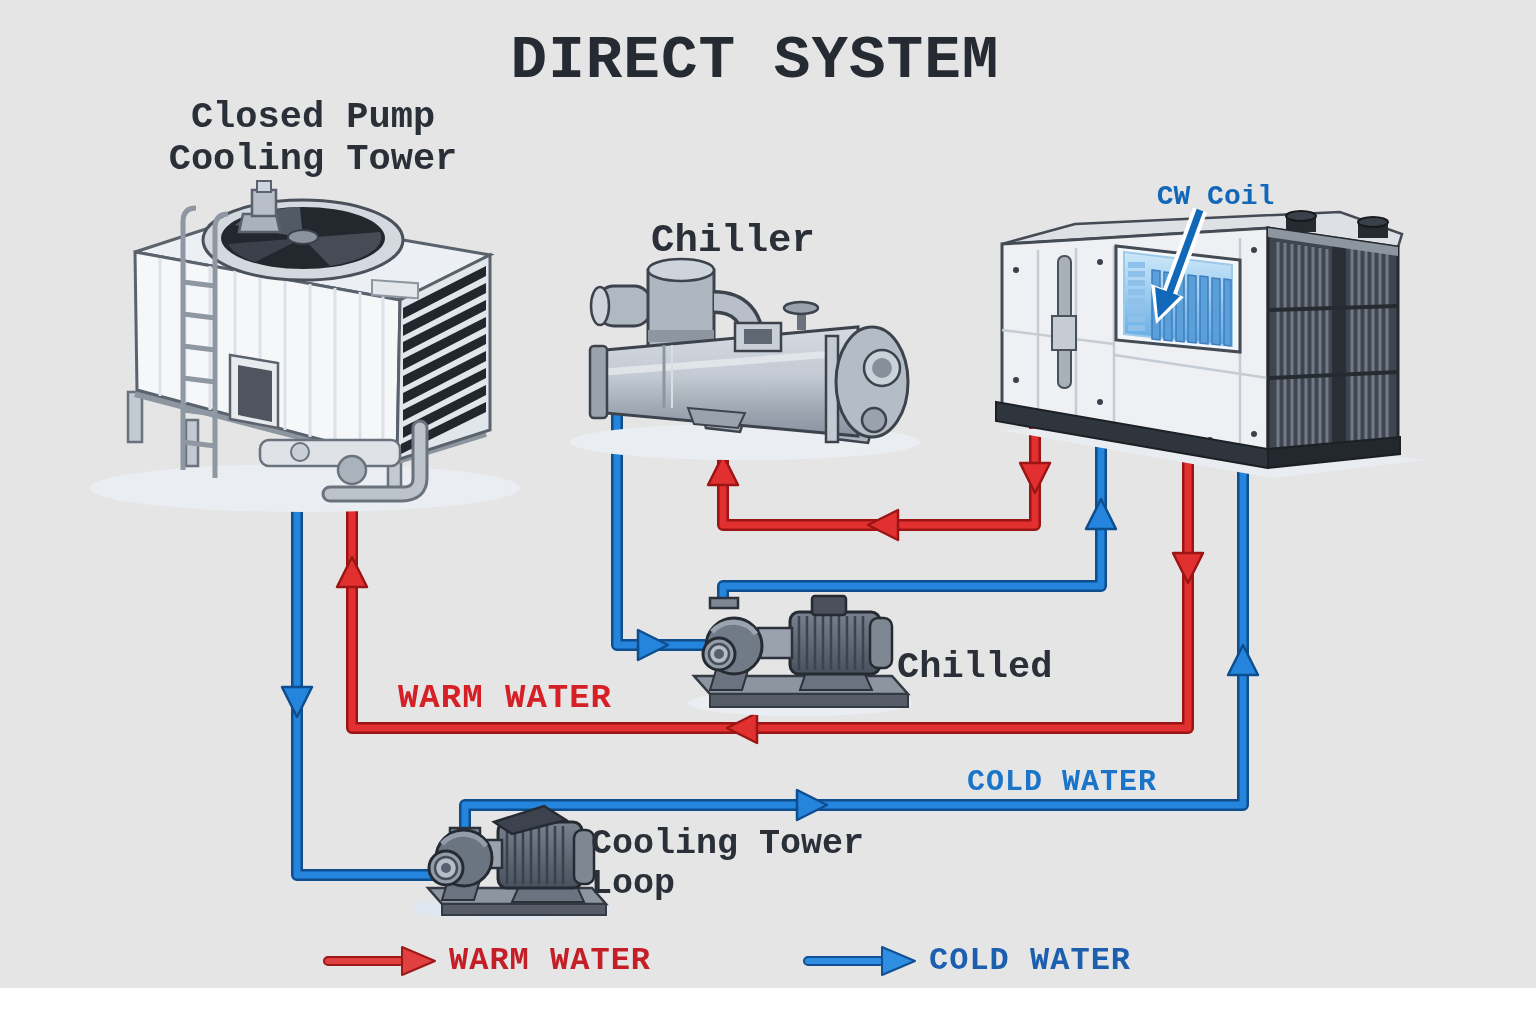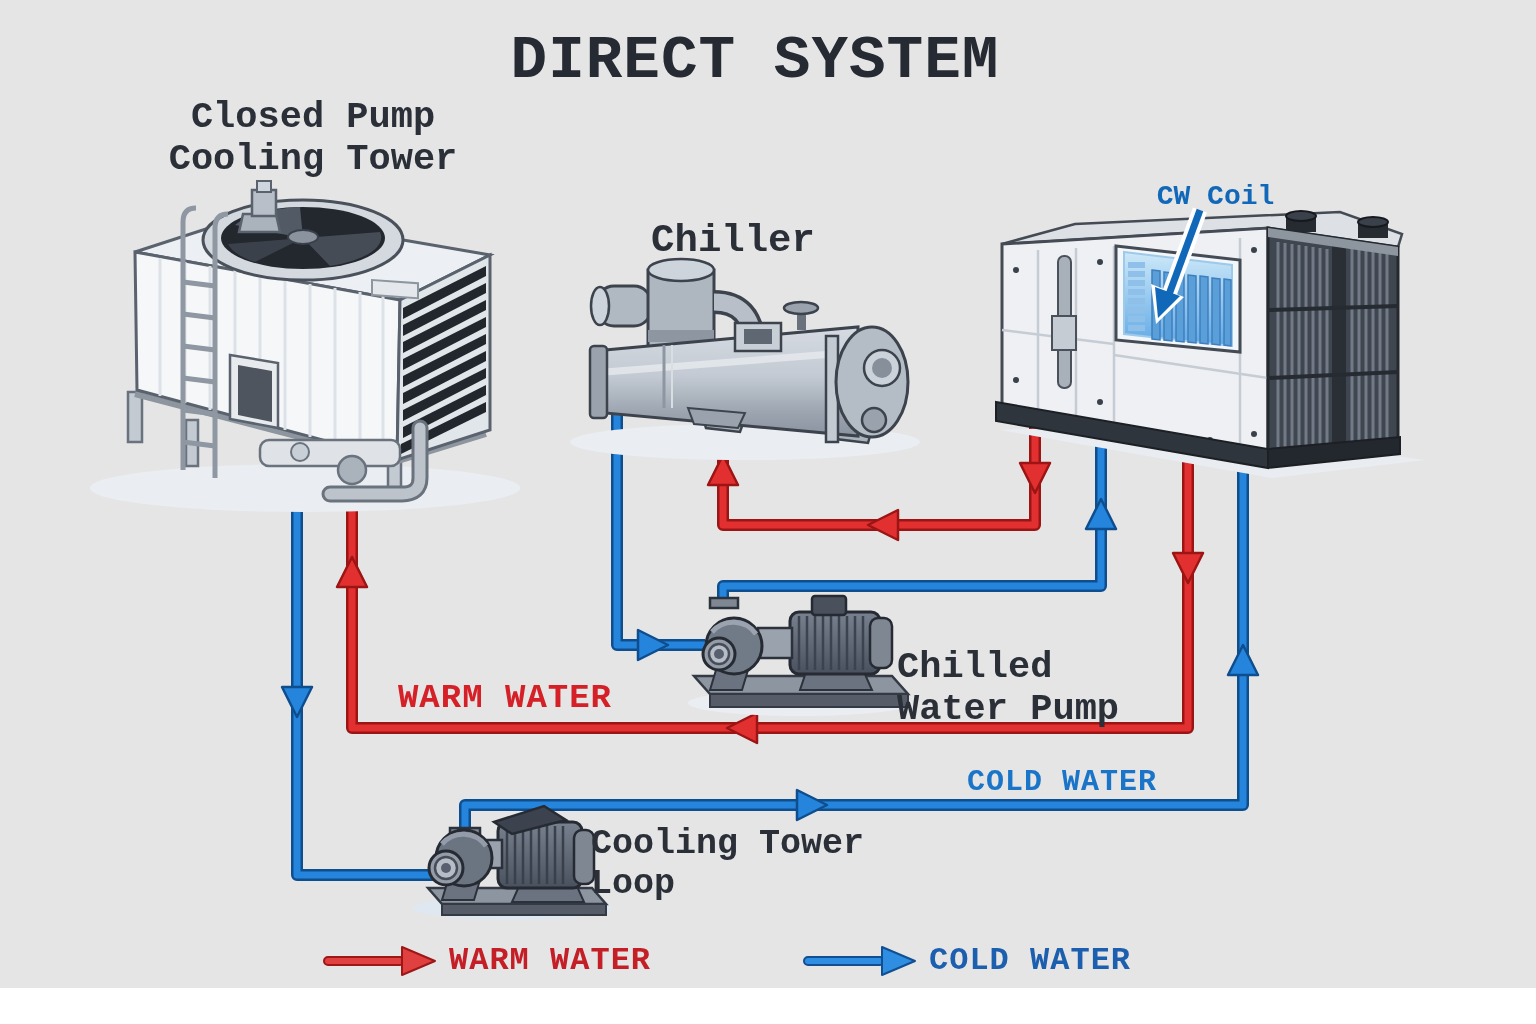--- a/index.html
+++ b/index.html
@@ -396,21 +396,20 @@
     <div>Cooling Tower</div>
   </div>
 
   <div id="lbl-chiller" class="abs lbl center">Chiller</div>
 
 
   <div id="lbl-cwcoil" class="abs lbl center">CW Coil</div>
 
   <div id="lbl-chpump" class="abs lbl">
     <div>Chilled</div>
-    <div>Water Pump</div>
   </div>
 
   <div id="lbl-warmline" class="abs lbl center">WARM WATER</div>
 
   <div id="lbl-coldline" class="abs lbl center">COLD WATER</div>
 
   <div id="lbl-ctpump" class="abs lbl">
     <div>Cooling Tower</div>
     <div>Loop</div>
   </div>

